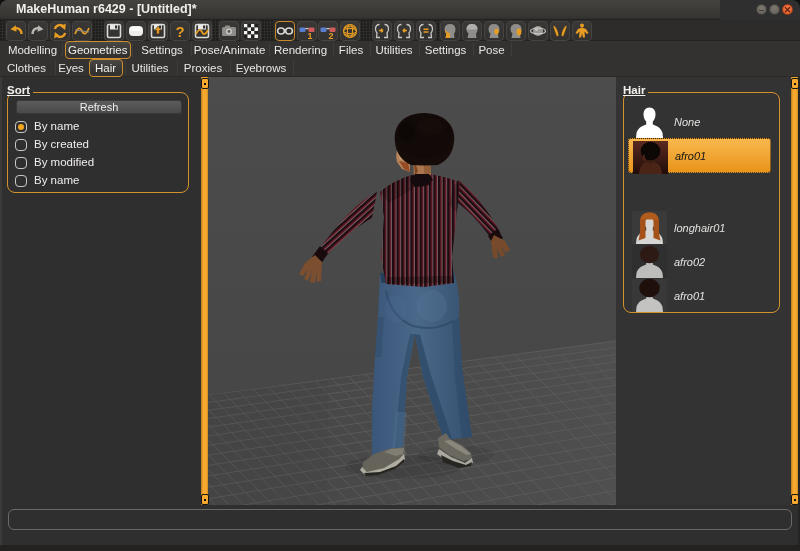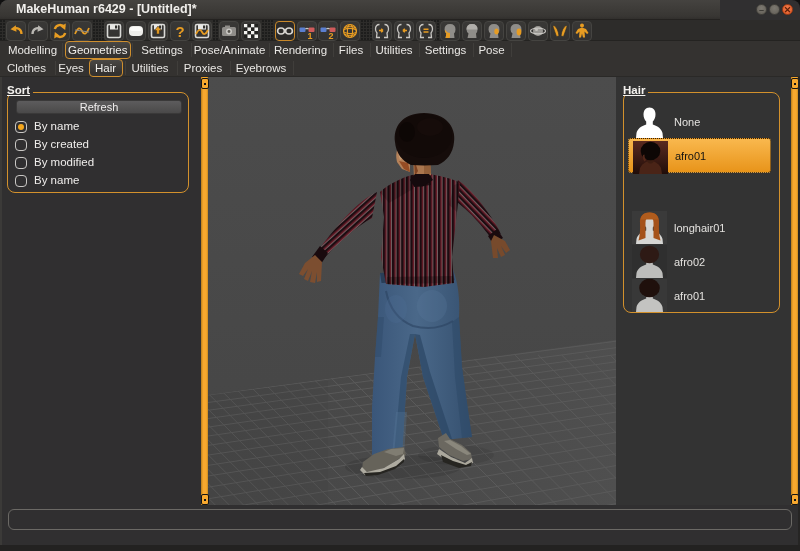--- a/index.html
+++ b/index.html
@@ -47,21 +47,21 @@
 .radio.on::after { content:''; position:absolute; left:2px; top:2px; width:6px; height:6px;
   border-radius:50%; background:#f3a61d; }
 .rlab { position:absolute; left:26px; color:#efedeb; font-size:11.5px; }
 .split { position:absolute; top:77px; width:7px; height:428px;
   background:linear-gradient(90deg,#b87c1a,#f7a82e 30%,#f7a82e 75%,#c98a1e); }
 .shandle { position:absolute; width:8px; height:11px; background:#f7a82e;
   border:1px solid #141414; border-radius:2px; }
 .shandle::after { content:''; position:absolute; left:2.4px; top:3.6px; width:2.4px; height:2.4px;
   background:#141414; }
 #view { position:absolute; left:208px; top:77px; }
-.hrow { position:absolute; left:8px; width:145px; height:34px; }
+.hrow { position:absolute; left:8px; width:145px; height:34px;font-style:italic; }
 .hrow svg { position:absolute; left:0; top:0; }
 .hrow span { position:absolute; left:42px; top:50%; transform:translateY(-50%);
   color:#e4e2df; font-size:11px; }
 .hrow.sel { left:3.5px; width:143px; height:35px; border-radius:3px;
   background:linear-gradient(#f9b84e,#e8941a); border:1px dotted #33210a; }
 .hrow.sel svg { left:4.5px; top:1.5px; }
 .hrow.sel span { left:46.5px; color:#141311; }
 #status { position:absolute; left:8px; top:509px; width:784px; height:21px; border-radius:6px;
   border:1px solid #6b6965; }
 #botline { position:absolute; left:0; top:545px; width:800px; height:6px; background:#232221; }

